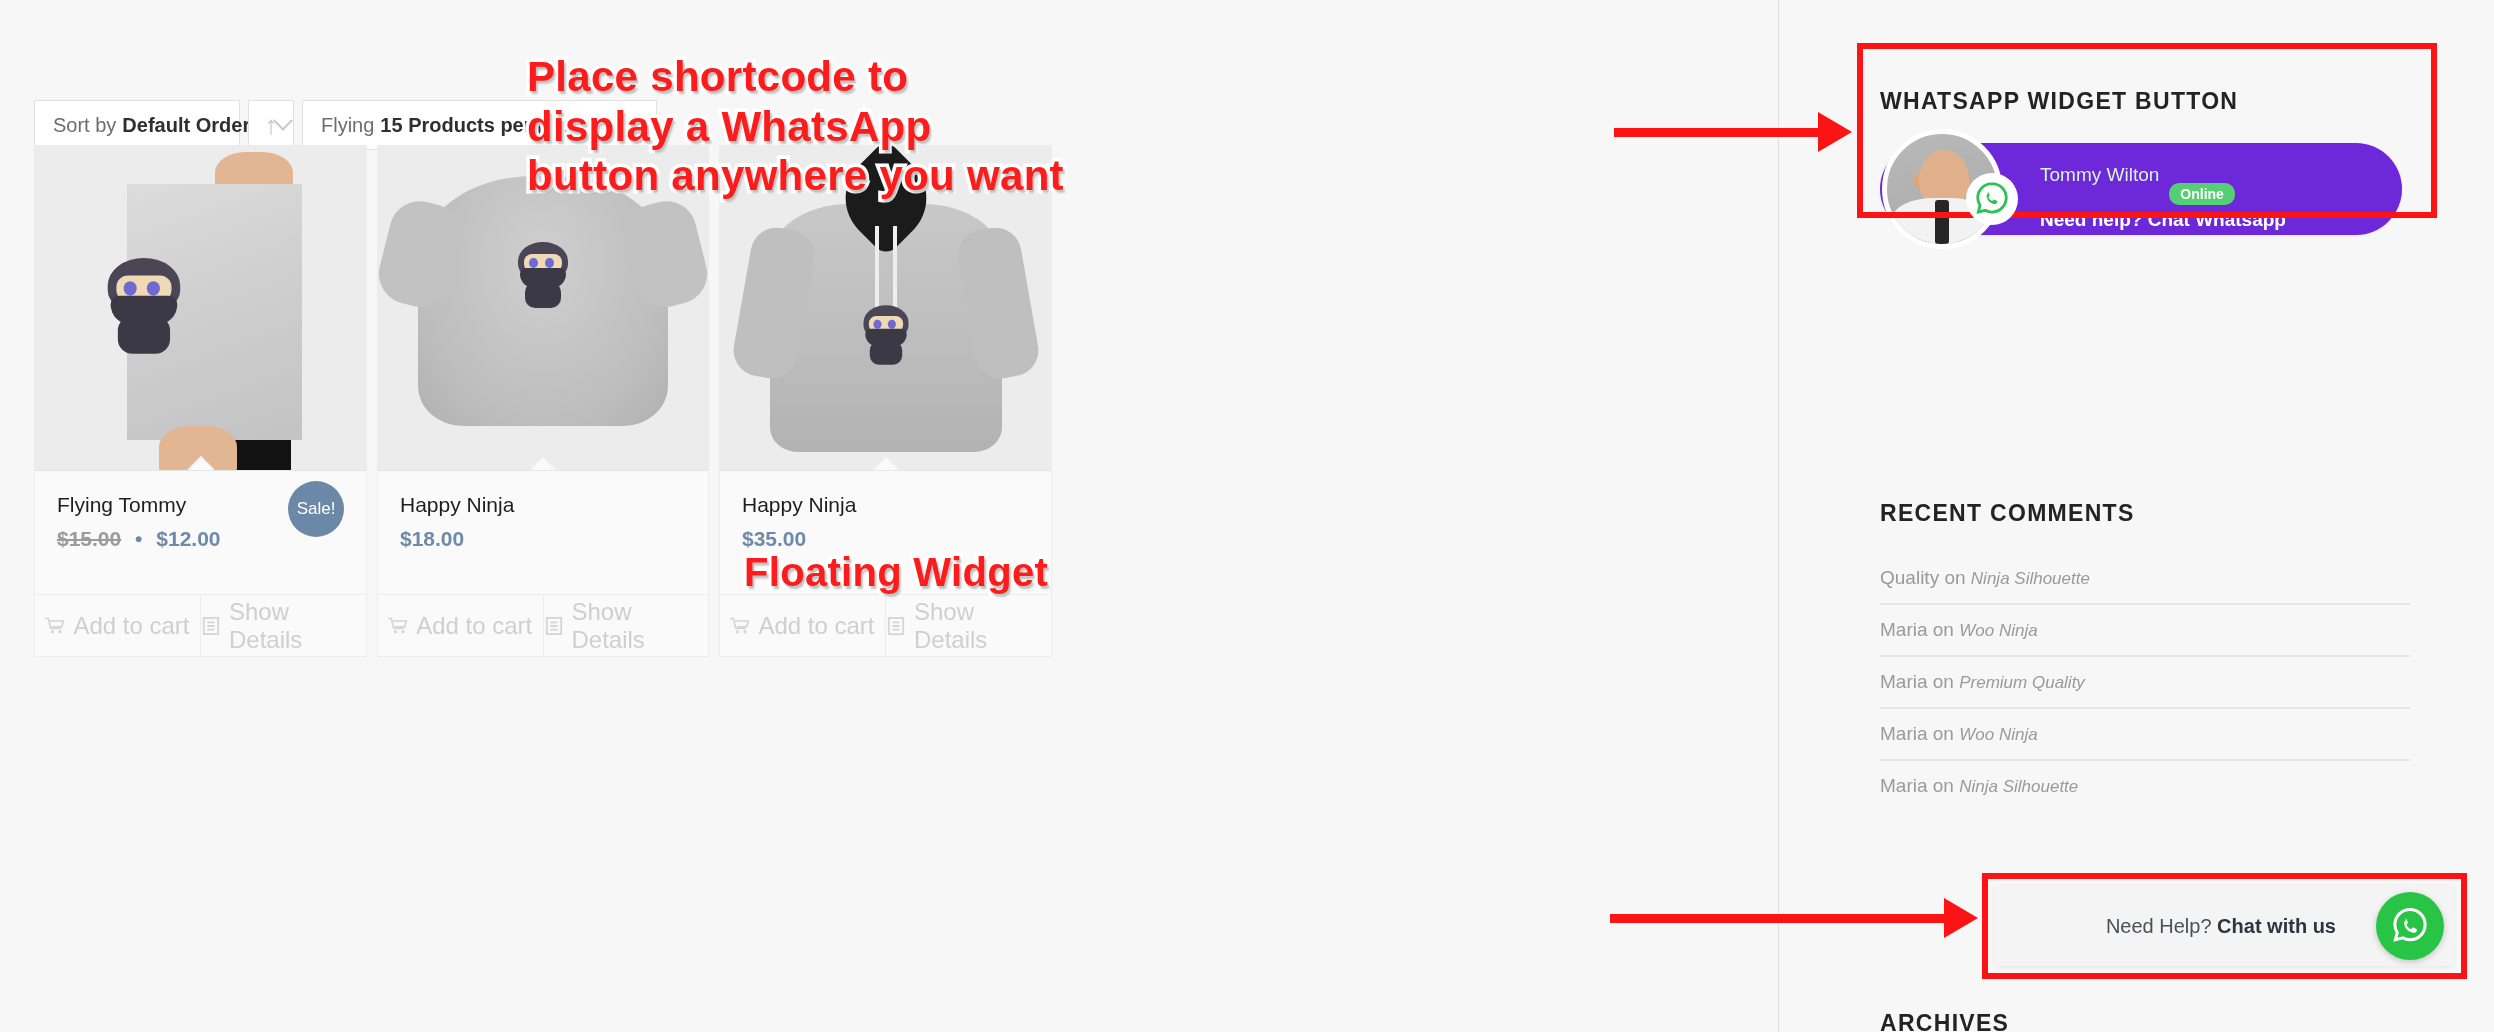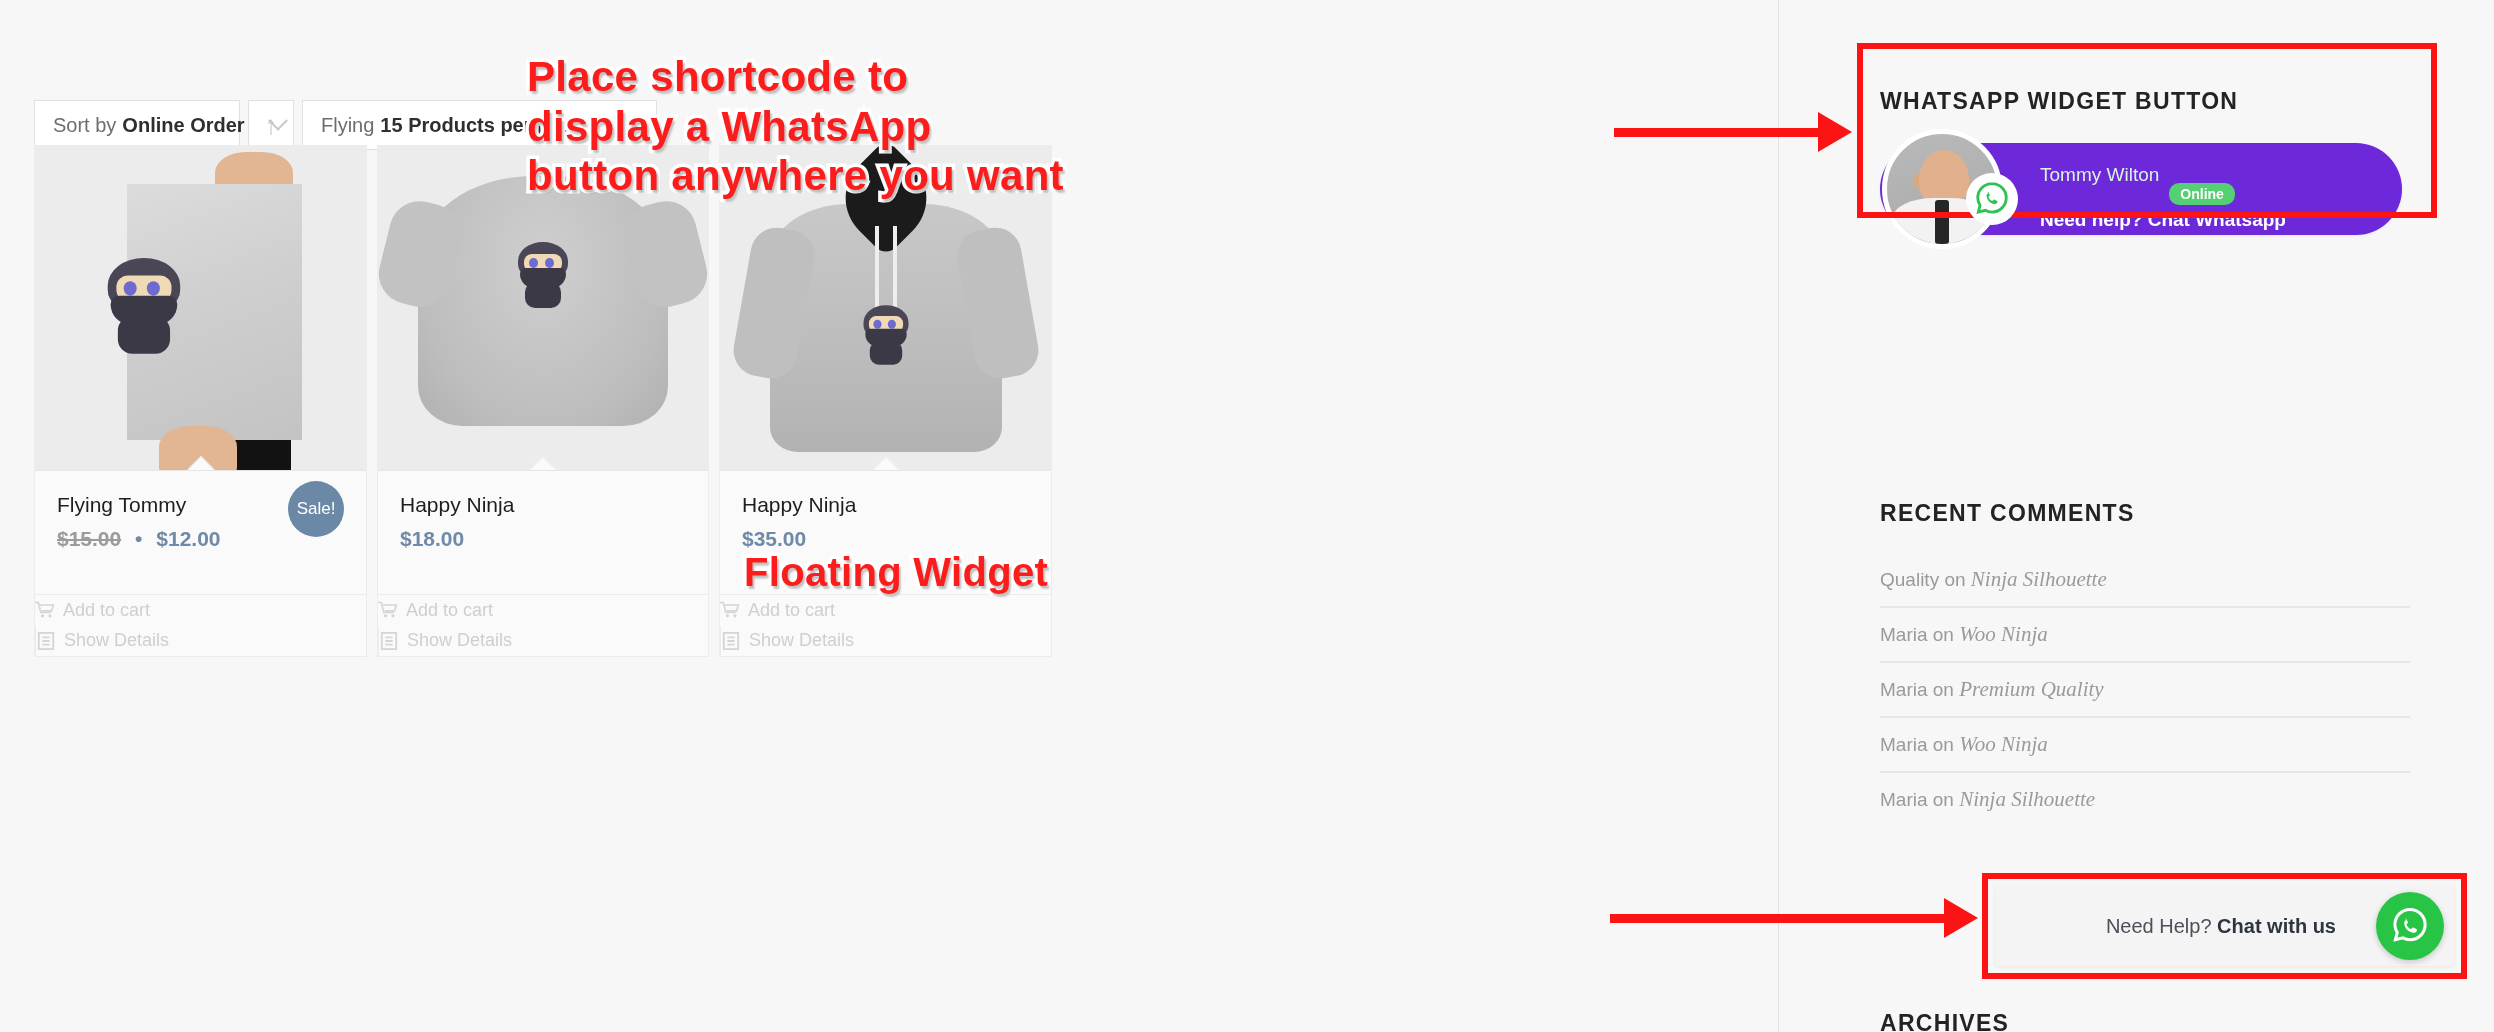--- a/index.html
+++ b/index.html
@@ -59,22 +59,22 @@
   .p-price { font-size: 21px; font-weight: 700; color: #6f8aa8; }
   .p-price .old { color: #9b9b9b; text-decoration: line-through; font-weight: 700; }
   .p-price .sep { color: #6f8aa8; margin: 0 8px; }
   .sale-badge {
     position: absolute; right: 22px; top: 10px; width: 56px; height: 56px;
     border-radius: 50%; background: #6b88a6; color: #fff;
     display: flex; align-items: center; justify-content: center;
     font-size: 17px; font-weight: 400;
   }
   .card-foot {
-    height: 62px; border-top: 1px solid #ececec; display: flex; align-items: flex-start;
-    color: #cfcfcf; font-size: 18px; flex-direction: column;
+    height: 62px; border-top: 1px solid #ececec; display: flex; align-items: center;
+    color: #cfcfcf; font-size: 24px;
   }
   .card-foot .fbtn {
     flex: 1; display: flex; align-items: center; justify-content: center; gap: 8px; height: 100%;
   }
   .card-foot .fbtn + .fbtn { border-left: 1px solid #ececec; }
   .fi { width: 20px; height: 18px; flex: 0 0 auto; }
 
   
   .poster {
     position: absolute; left: 92px; top: 38px; width: 175px; height: 256px;
@@ -170,21 +170,21 @@
   }
   .wa-msg { font-size: 19px; font-weight: 700; line-height: 1.28; margin-top: 3px; max-width: 250px; }
 
   .recent-block { position: absolute; left: 1880px; top: 500px; width: 530px; }
   .recent-list { margin-top: 26px; }
   .cmt {
     font-size: 19px; color: #9a9a9a; padding: 14px 0;
     border-bottom: 2px solid #e6e6e6;
   }
   .cmt:last-child { border-bottom: none; }
-  .cmt em { font-style: italic; font-family: Liberation Serif, serif; font-size: 21px; }
+  .cmt em { font-style: italic; font-family: Liberation Sans, sans-serif; font-size: 17px; }
   .archives-title { position: absolute; left: 1880px; top: 1010px; }
 
   
   .float-widget {
     position: absolute; left: 1995px; top: 886px; width: 459px; height: 80px;
     background: #f4f4f4; display: flex; align-items: center; justify-content: flex-end;
     padding-right: 10px; box-shadow: 0 1px 4px rgba(0,0,0,.07);
   }
   .fw-label { font-size: 20px; color: #4a4f58; margin-right: 40px; }
   .fw-label b { color: #2e3440; }
@@ -227,21 +227,21 @@
 </head>
 <body>
 
 <div id="stage">
 
   <div class="col-divider"></div>
 
   <div class="toolbar">
     <div class="tb-select sortby">
       <span>Sort by</span>
-      <span class="strong">Online Order</span>
+      <span class="strong">Default Order</span>
       <span class="caret"></span>
     </div>
     <div class="tb-arrow">
       <span>↑</span>
     </div>
     <div class="tb-select display">
       <span>Flying</span>
       <span class="strong">15 Products per page</span>
       <span class="caret"></span>
     </div>

